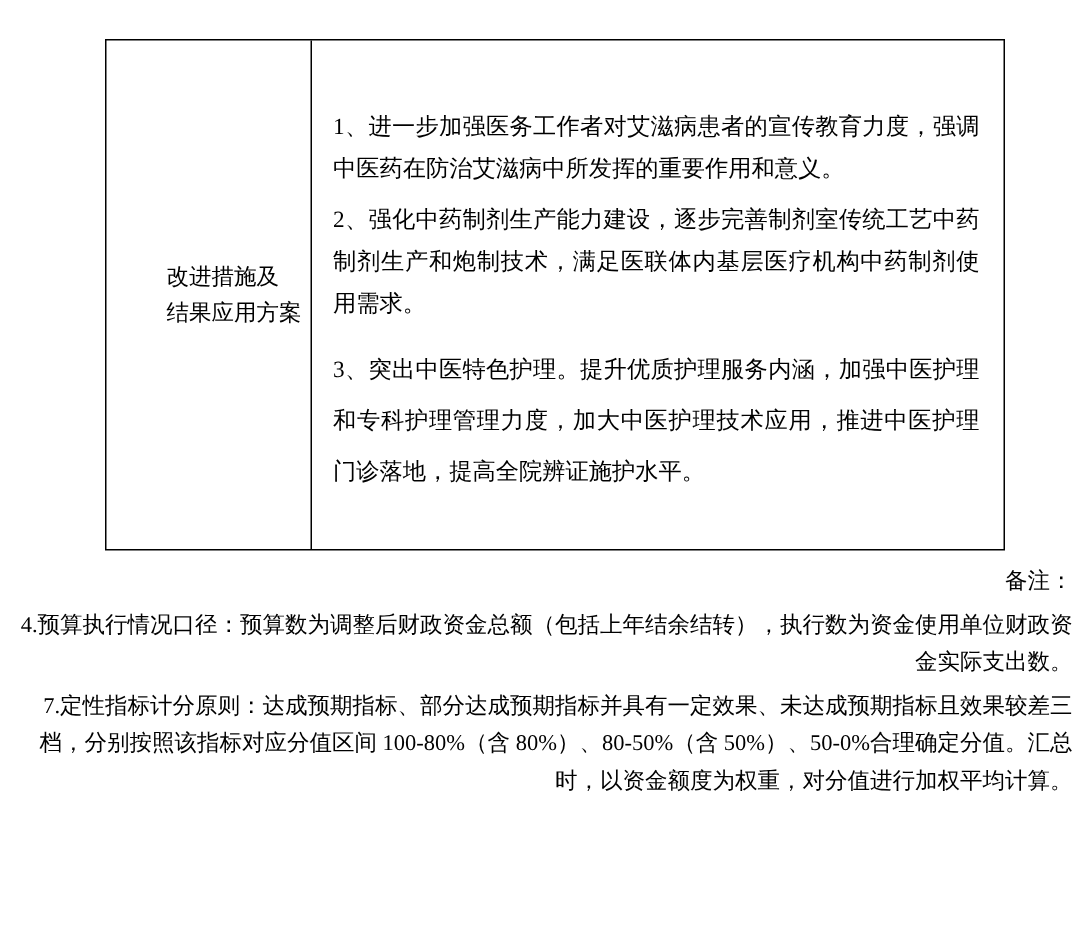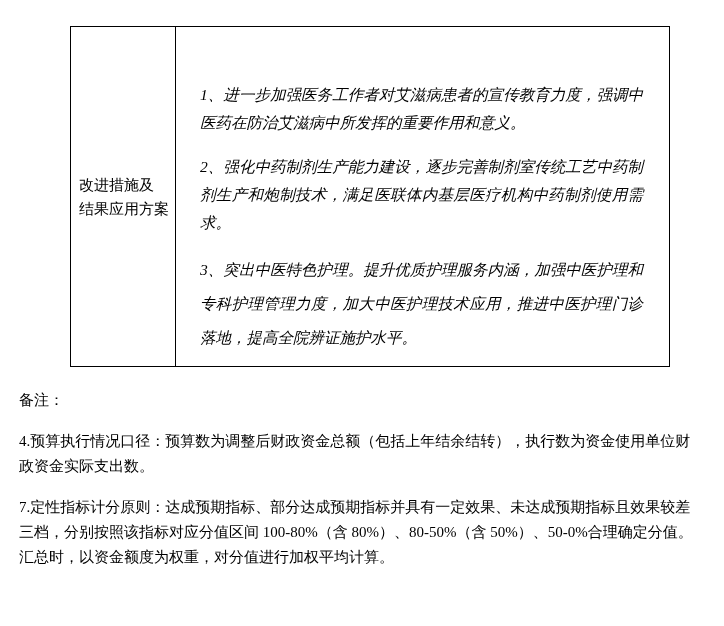--- a/index.html
+++ b/index.html
@@ -29,49 +29,49 @@
   .header-cell {
     width: 105px;
     box-sizing: border-box;
     border-right: 1px solid #000000;
     display: flex;
     align-items: center;
     padding: 0 6px 0 8px;
     font-size: 15px;
     line-height: 24px;
     white-space: pre-line;
+    margin-left: 32px;
   }
   .content-cell {
     flex: 1;
     box-sizing: border-box;
     padding: 38px 10px 0 8px;
     font-size: 15.5px;
     overflow: hidden;
   }
   .content-cell p {
-    margin: 16px;
+    margin: 6px;
     line-height: 28px;
     text-align: justify;
-    font-style: italic;
   }
   .content-cell p.para-3 {
     margin-top: 13px;
     line-height: 34px;
   }
   .notes {
     position: absolute;
     left: 3px;
     top: 372px;
     width: 716px;
     font-size: 15px;
     line-height: 25px;
   }
   .notes p {
-    margin: 16px;
-    text-align: left;
+    margin: 4px;
+    text-align: right;
   }
 </style>
 </head>
 <body>
 
 <div class="measures-table">
   <div class="header-cell">改进措施及
 结果应用方案</div>
   <div class="content-cell">
     <p class="para-1">1、进一步加强医务工作者对艾滋病患者的宣传教育力度，强调中医药在防治艾滋病中所发挥的重要作用和意义。</p>

